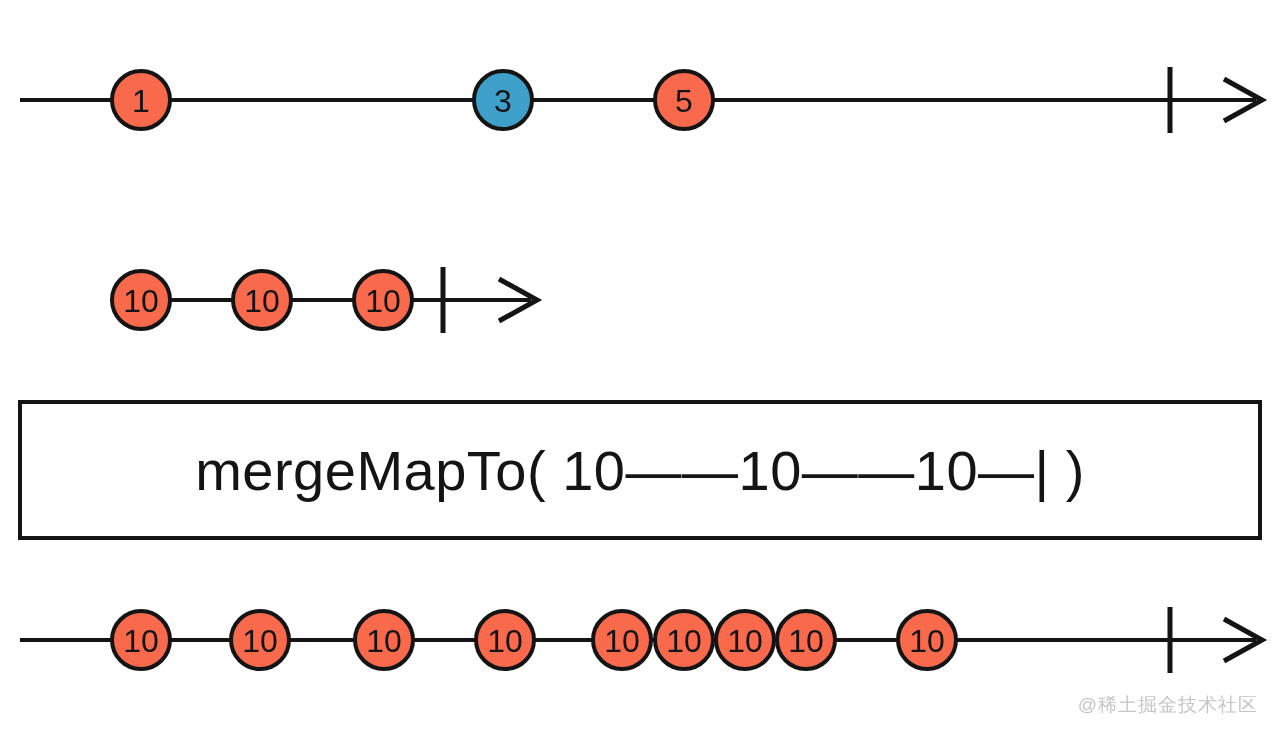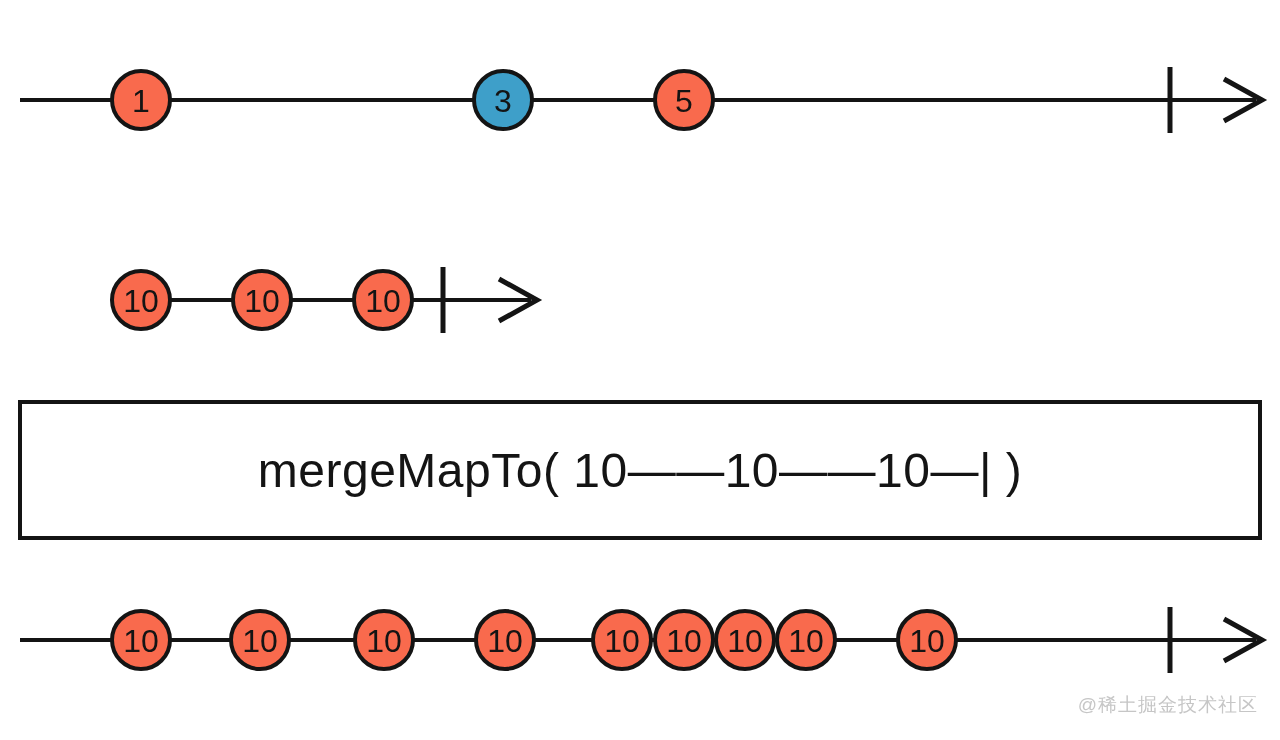--- a/index.html
+++ b/index.html
@@ -27,21 +27,21 @@
     top: 400px;
     width: 1236px;
     height: 132px;
     border: 4px solid #141414;
     background: #ffffff;
     display: flex;
     align-items: center;
     justify-content: center;
   }
   .op-label {
-    font-size: 48px;
+    font-size: 56px;
     color: #141414;
     letter-spacing: 0.5px;
     white-space: pre;
   }
   .watermark {
     position: absolute;
     right: 22px;
     top: 692px;
     font-size: 19px;
     color: #c6c6c6;

